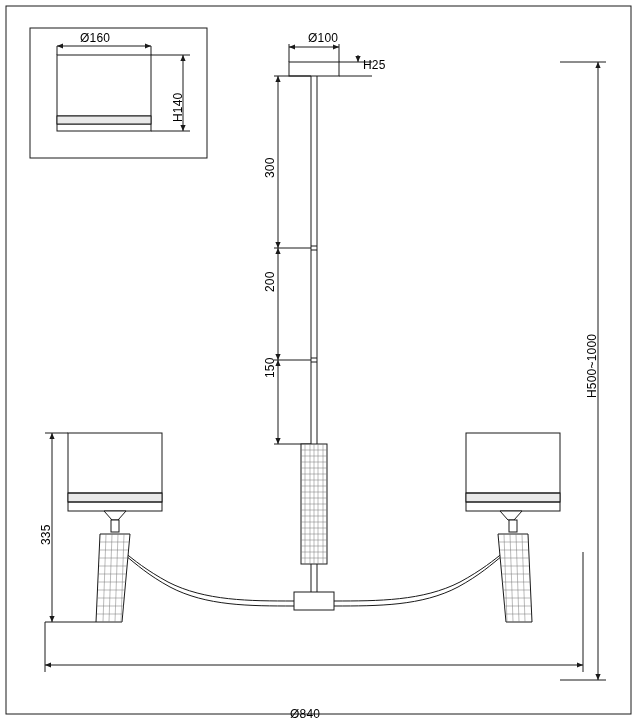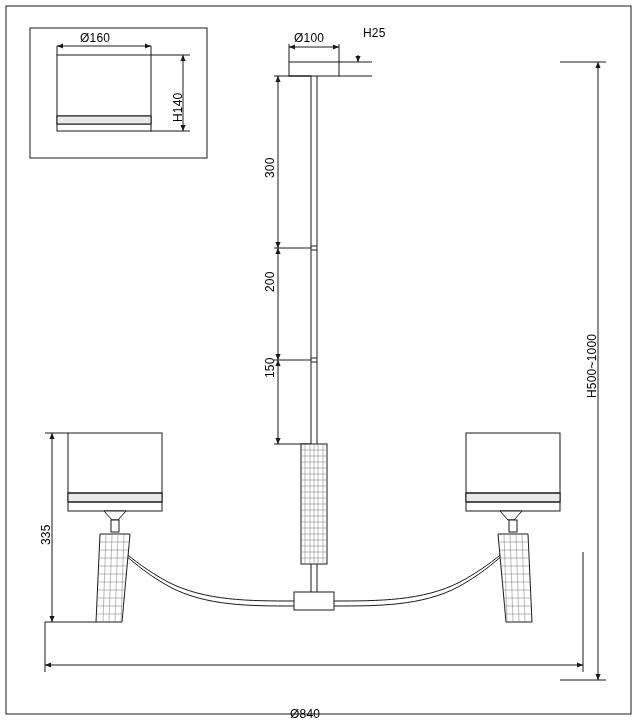--- a/index.html
+++ b/index.html
@@ -212,23 +212,23 @@
       <line x1="45" y1="665" x2="583" y2="665"></line>
       <path d="M45 665 l6 -2.6 v5.2 z" fill="#1a1a1a" stroke="none"></path>
       <path d="M583 665 l-6 -2.6 v5.2 z" fill="#1a1a1a" stroke="none"></path>
     </g>
   </svg>
 
   <div class="lbl" style="left:80px; top:32px;">Ø160</div>
 
   <div class="lbl rot" style="left:172px; top:122px;">H140</div>
 
-  <div class="lbl" style="left:294px; top:32px;">Ø100</div>
-
-  <div class="lbl" style="left:363px; top:27px;">H25</div>
+  <div class="lbl" style="left:308px; top:32px;">Ø100</div>
+
+  <div class="lbl" style="left:363px; top:59px;">H25</div>
 
   <div class="lbl rot" style="left:264px; top:178px;">300</div>
 
   <div class="lbl rot" style="left:264px; top:292px;">200</div>
 
   <div class="lbl rot" style="left:264px; top:378px;">150</div>
 
   <div class="lbl rot" style="left:586px; top:398px;">H500~1000</div>
 
   <div class="lbl rot" style="left:40px; top:545px;">335</div>

